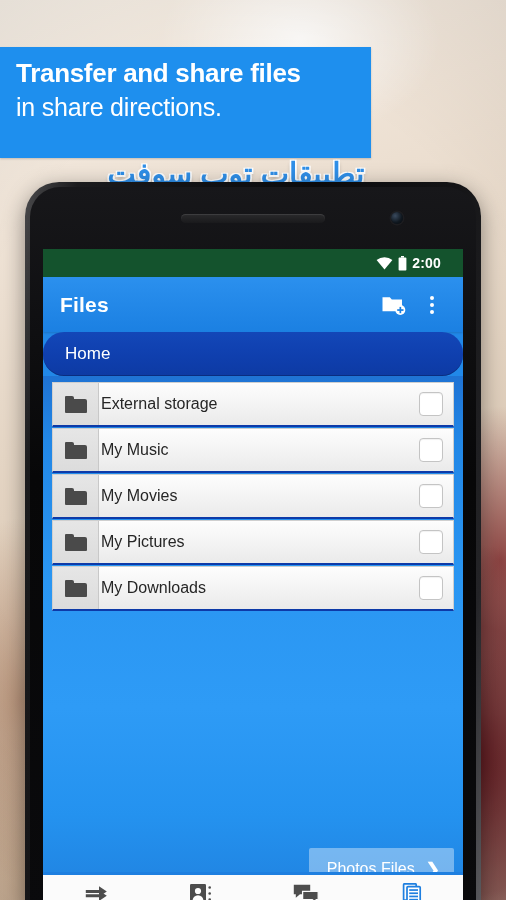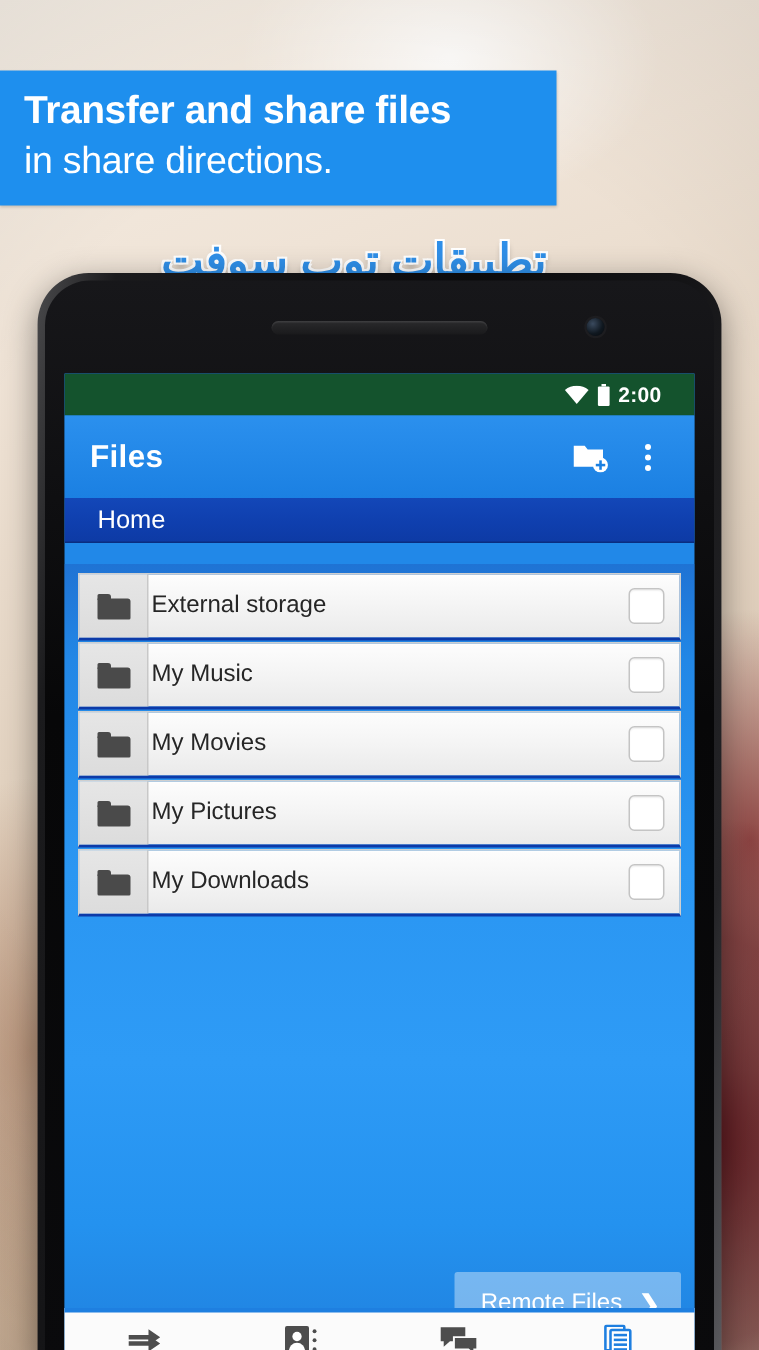--- a/index.html
+++ b/index.html
@@ -37,21 +37,21 @@
     inset: 0;
     background: radial-gradient(ellipse 520px 620px at 253px 430px, rgba(0,0,0,0) 55%, rgba(0,0,0,0.10) 100%);
   }
 
   
   .promo {
     position: absolute;
     left: 0;
     top: 47px;
     width: 371px;
-    height: 90px;
+    height: 111px;
     background: #1e8fee;
     box-shadow: 0 1px 2px rgba(0,0,0,0.18);
     box-sizing: border-box;
     padding: 8px 14px 0 16px;
   }
   .promo-l1 {
     color: #ffffff;
     font-size: 26px;
     font-weight: bold;
     letter-spacing: -0.3px;
@@ -171,26 +171,27 @@
     width: 38px;
     height: 38px;
     display: flex;
     align-items: center;
     justify-content: center;
   }
   .kebab { display: flex; flex-direction: column; gap: 3px; }
   .kebab i { width: 4px; height: 4px; border-radius: 50%; background: #fff; display: block; }
 
   .breadcrumb {
-    height: 30px;
+    height: 44px;
     background: linear-gradient(180deg, #1347b8 0%, #0f3fae 55%, #0d3aa4 100%);
     display: flex;
     align-items: center;
     padding-left: 22px;
     box-shadow: inset 0 -1px 0 rgba(0,0,0,0.22);
+    border-radius: 21px;
   }
   .breadcrumb-label {
     color: #ffffff;
     font-size: 17px;
   }
 
   .content {
     position: absolute;
     left: 0;
     top: 127px;
@@ -417,21 +418,21 @@
                 </div>
               <div class="file-label">My Downloads</div>
               <div class="file-check-cell">
                   <div class="checkbox"></div>
                 </div>
             </div>
 
           </div>
 
           <div class="remote-btn">
-            <span>Remote Files</span>
+            <span>Photos Files</span>
             <span class="chevron-r">❯</span>
           </div>
 
         </div>
       </div>
 
       <div class="bottomnav">
 
         <div class="nav-item">
           <span>

